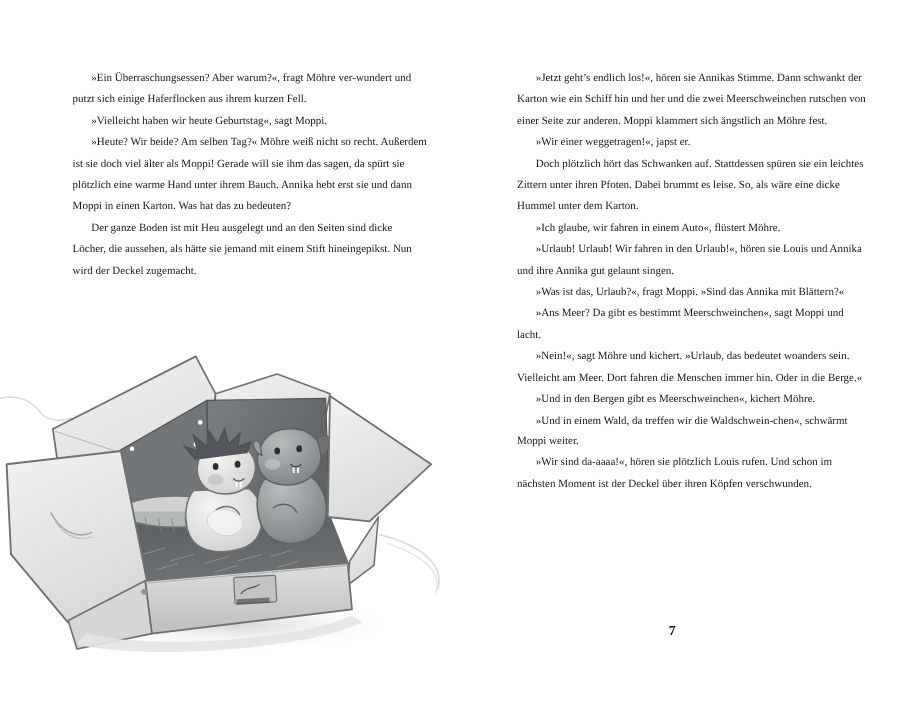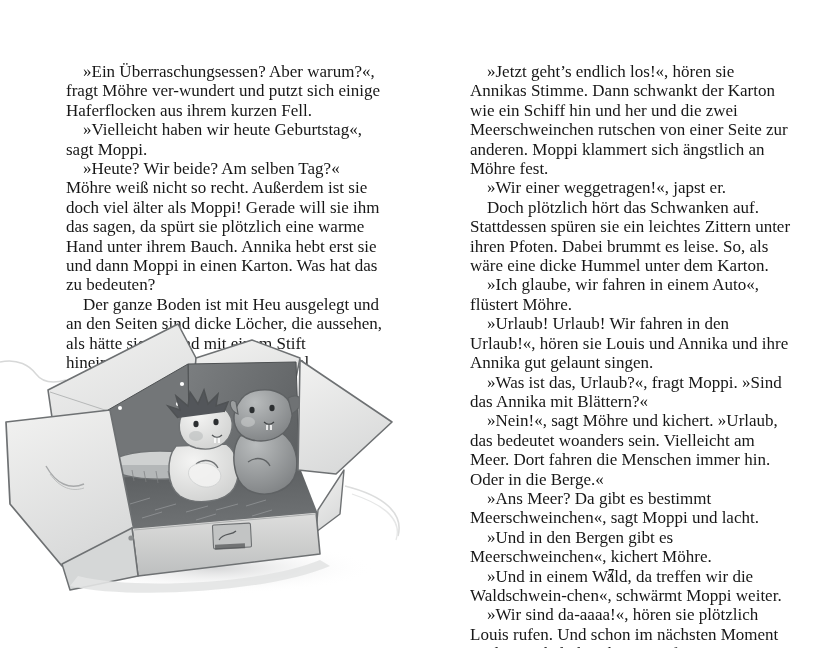--- a/index.html
+++ b/index.html
@@ -18,21 +18,21 @@
 
   .page-spread {
     position: absolute;
     inset: 0;
     background: #ffffff;
   }
 
   
   .column {
     position: absolute;
-    font-size: 17px;
+    font-size: 10px;
     line-height: 19.4px;
     text-align: left;
     color: #171717;
     -webkit-font-smoothing: antialiased;
   }
   .column.left-page {
     left: 66px;
     top: 62px;
     width: 323px;
   }
@@ -86,22 +86,22 @@
     <p>Der ganze Boden ist mit Heu ausgelegt und an den Seiten sind dicke Löcher, die aussehen, als hätte sie jemand mit einem Stift hineingepikst. Nun wird der Deckel zugemacht.</p>
   </div>
 
   <div class="column right-page">
     <p>»Jetzt geht’s endlich los!«, hören sie Annikas Stimme. Dann schwankt der Karton wie ein Schiff hin und her und die zwei Meerschweinchen rutschen von einer Seite zur anderen. Moppi klammert sich ängstlich an Möhre fest.</p>
     <p>»Wir einer weggetragen!«, japst er.</p>
     <p>Doch plötzlich hört das Schwanken auf. Stattdessen spüren sie ein leichtes Zittern unter ihren Pfoten. Dabei brummt es leise. So, als wäre eine dicke Hummel unter dem Karton.</p>
     <p>»Ich glaube, wir fahren in einem Auto«, flüstert Möhre.</p>
     <p>»Urlaub! Urlaub! Wir fahren in den Urlaub!«, hören sie Louis und Annika und ihre Annika gut gelaunt singen.</p>
     <p>»Was ist das, Urlaub?«, fragt Moppi. »Sind das Annika mit Blättern?«</p>
+    <p>»Ans Meer? Da gibt es bestimmt Meerschweinchen«, sagt Moppi und lacht.</p>
     <p>»Nein!«, sagt Möhre und kichert. »Urlaub, das bedeutet woanders sein. Vielleicht am Meer. Dort fahren die Menschen immer hin. Oder in die Berge.«</p>
-    <p>»Ans Meer? Da gibt es bestimmt Meerschweinchen«, sagt Moppi und lacht.</p>
     <p>»Und in den Bergen gibt es Meerschweinchen«, kichert Möhre.</p>
     <p>»Und in einem Wald, da treffen wir die Waldschwein-chen«, schwärmt Moppi weiter.</p>
     <p>»Wir sind da-aaaa!«, hören sie plötzlich Louis rufen. Und schon im nächsten Moment ist der Deckel über ihren Köpfen verschwunden.</p>
   </div>
 
   <div class="folio">7</div>
 
   <div class="illustration">
     <svg viewBox="0 0 420 280" xmlns="http://www.w3.org/2000/svg" role="img" aria-label="Guinea pigs in a cardboard box">
       <defs>

